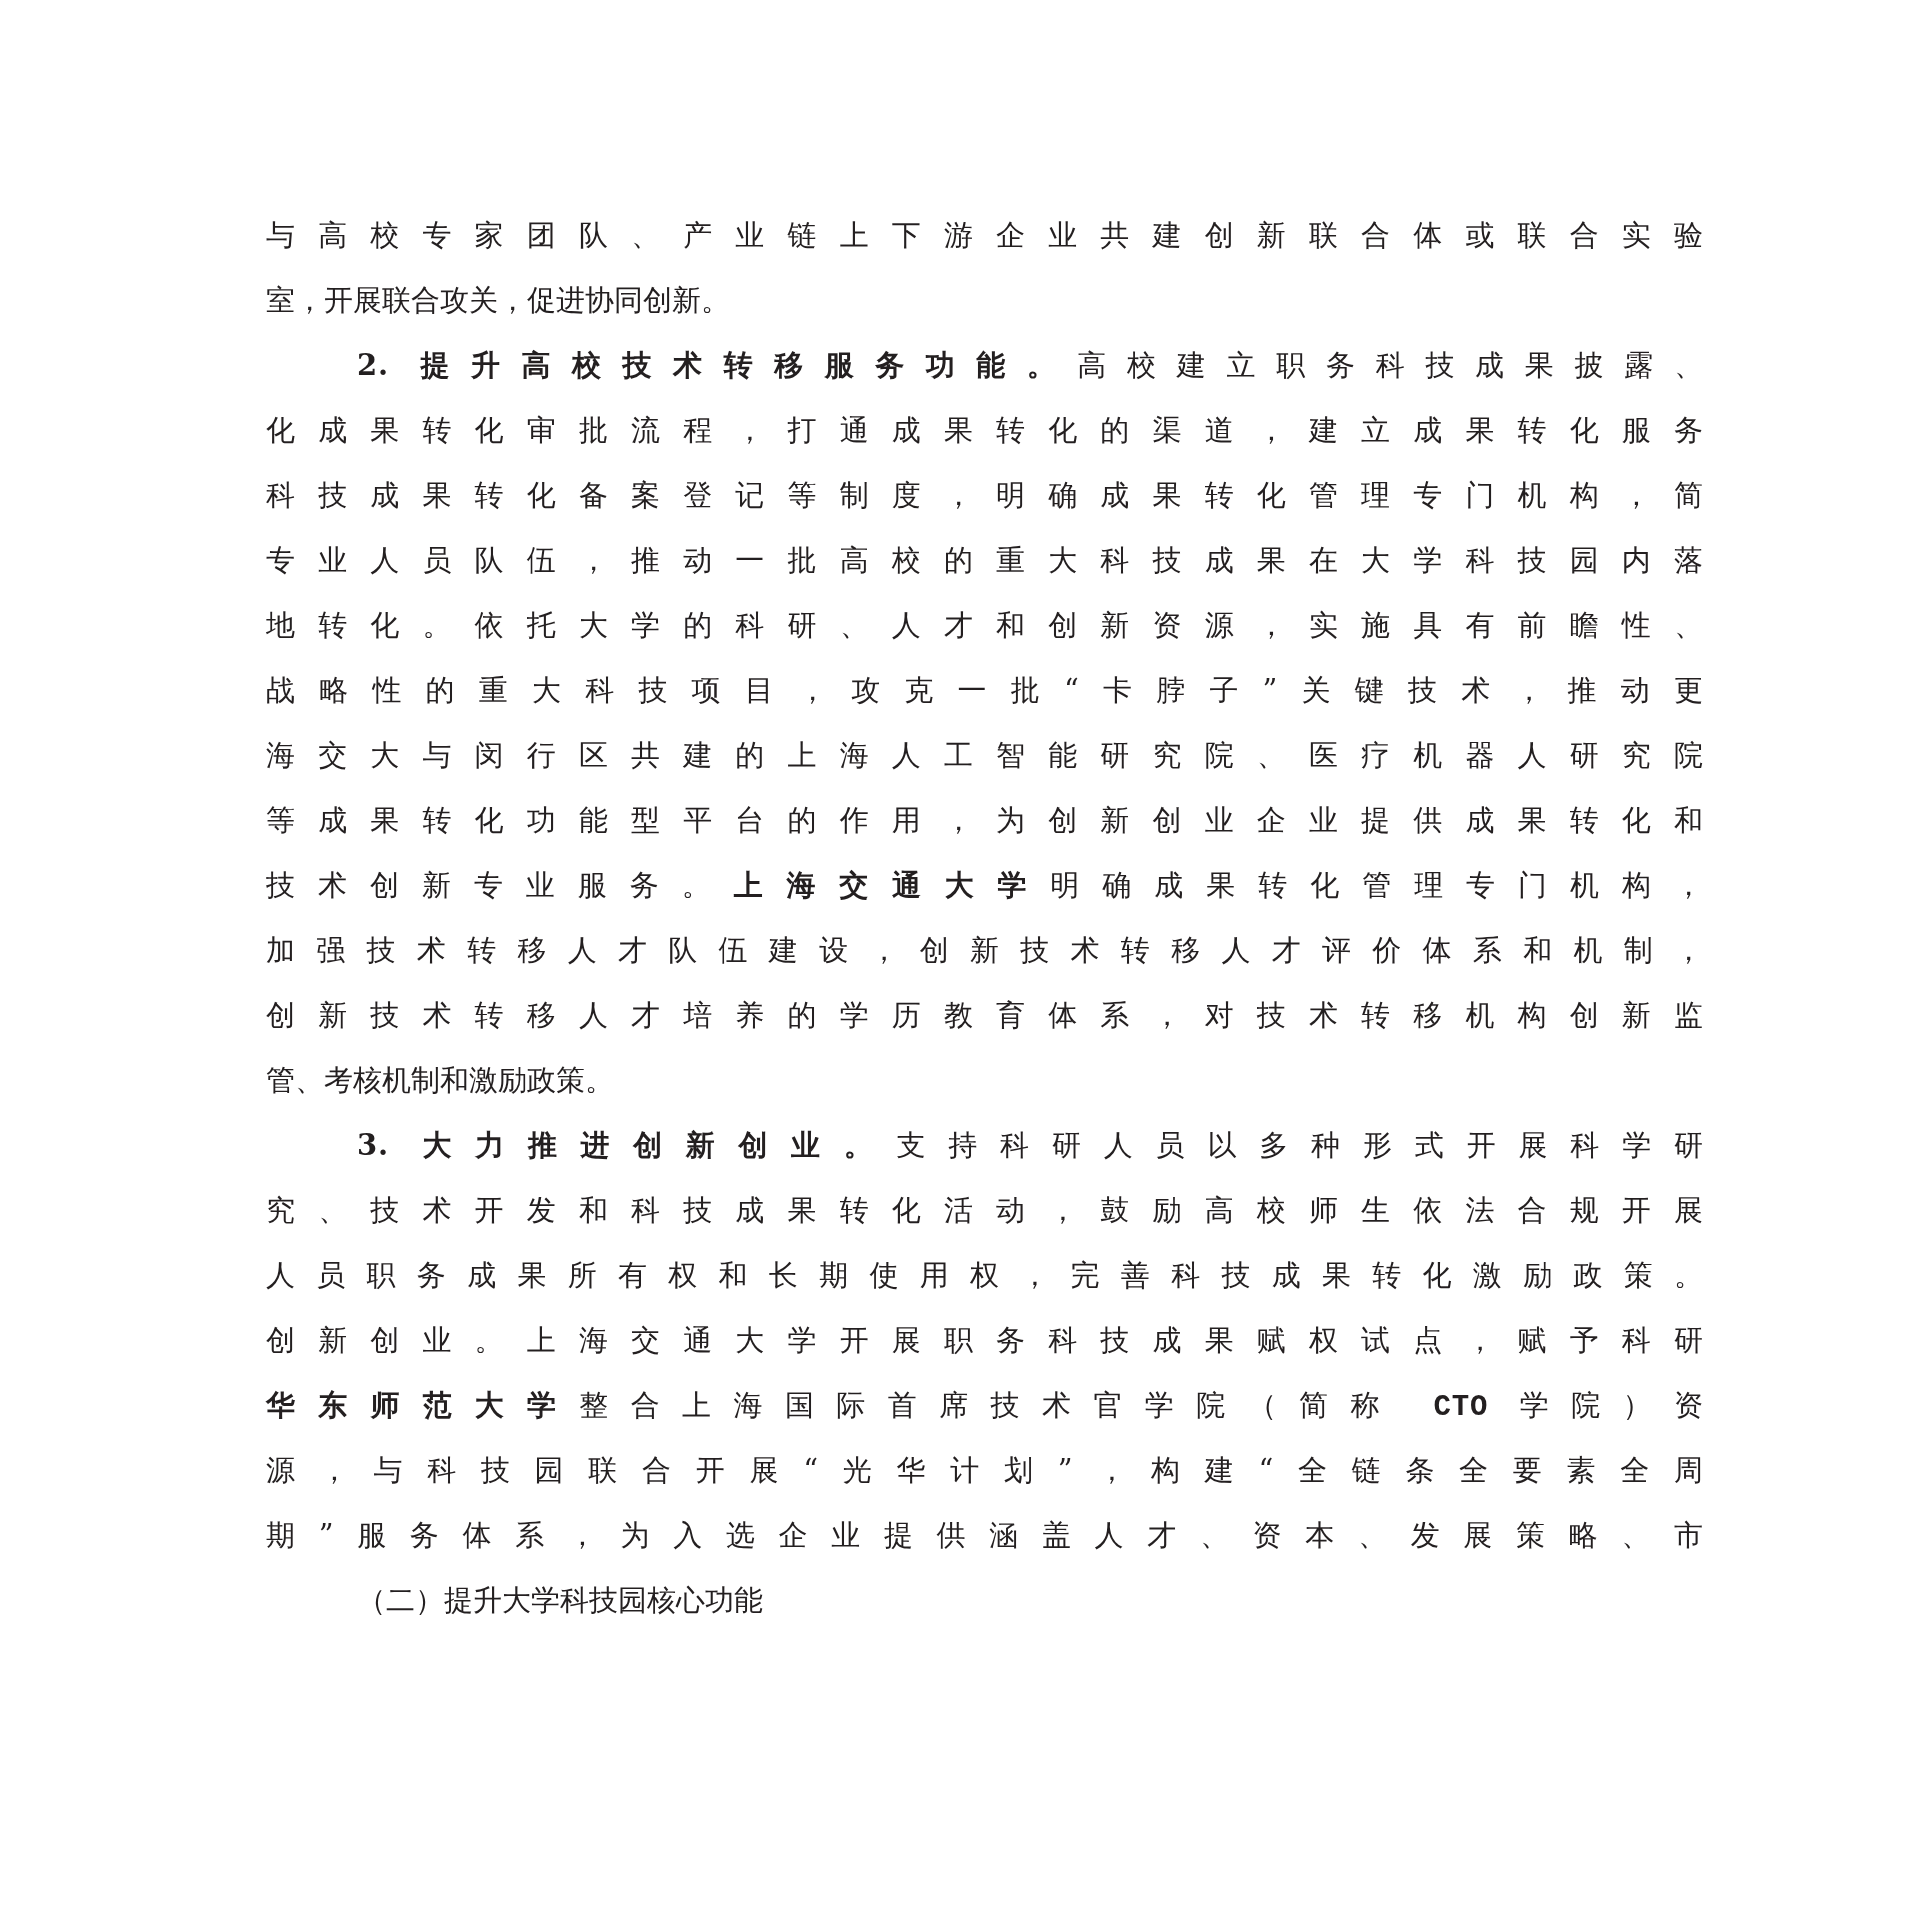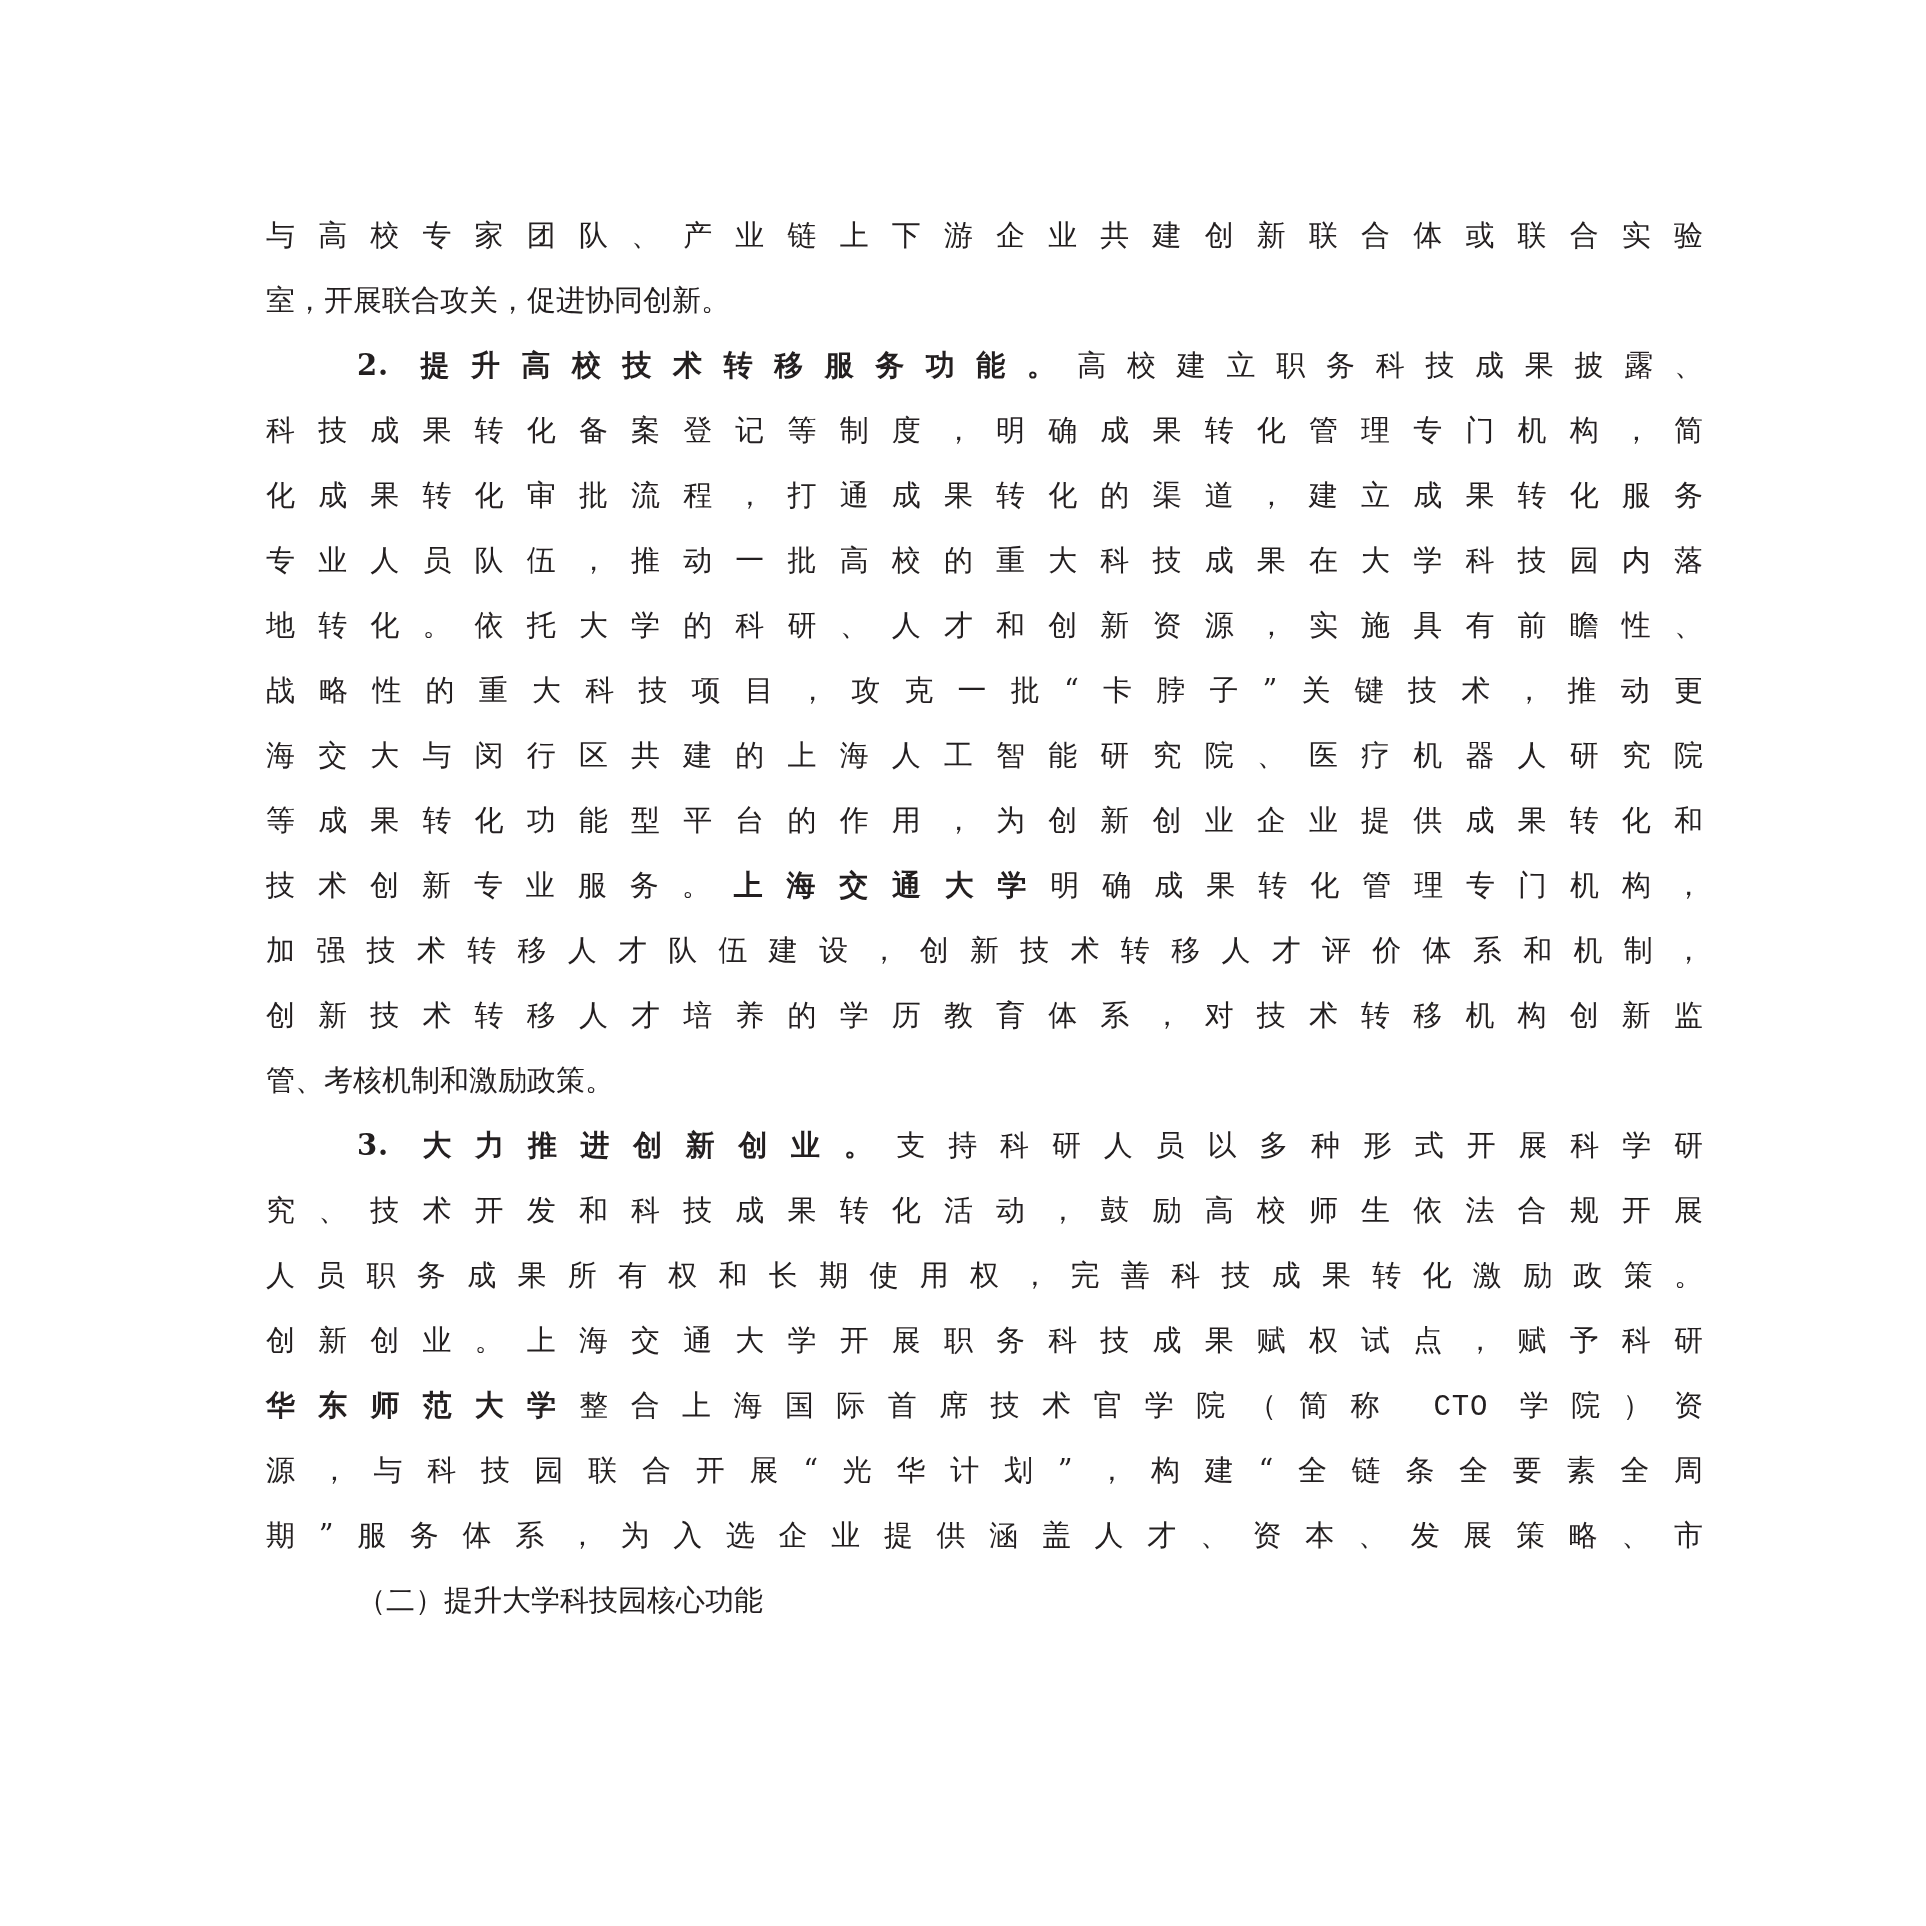--- a/index.html
+++ b/index.html
@@ -56,37 +56,37 @@
   .seg {
     font-family: "DejaVu Serif", "Liberation Serif", serif;
     font-weight: 400;
   }
   .seg.bold {
     font-weight: 700;
     letter-spacing: 0.8px;
   }
   .seg.latin {
     font-family: "Liberation Mono", "DejaVu Sans Mono", monospace;
-    font-weight: 400;
+    font-weight: 700;
     letter-spacing: 0.8px;
   }
 </style>
 </head>
 <body>
 
 <div class="page">
   <div class="doc-body" id="doc-body">
       <div class="para">
         <div class="line justify"><span class="seg">与高校专家团队、产业链上下游企业共建创新联合体或联合实验</span></div>
         <div class="line last"><span class="seg">室，开展联合攻关，促进协同创新。</span></div>
       </div>
       <div class="para">
         <div class="line justify indent"><span class="seg bold">2. 提升高校技术转移服务功能。</span><span class="seg">高校建立职务科技成果披露、</span></div>
+        <div class="line justify"><span class="seg">化成果转化审批流程，打通成果转化的渠道，建立成果转化服务</span></div>
         <div class="line justify"><span class="seg">科技成果转化备案登记等制度，明确成果转化管理专门机构，简</span></div>
-        <div class="line justify"><span class="seg">化成果转化审批流程，打通成果转化的渠道，建立成果转化服务</span></div>
         <div class="line justify"><span class="seg">专业人员队伍，推动一批高校的重大科技成果在大学科技园内落</span></div>
         <div class="line justify"><span class="seg">地转化。依托大学的科研、人才和创新资源，实施具有前瞻性、</span></div>
         <div class="line justify"><span class="seg">战略性的重大科技项目，攻克一批“卡脖子”关键技术，推动更</span></div>
         <div class="line justify"><span class="seg">海交大与闵行区共建的上海人工智能研究院、医疗机器人研究院</span></div>
         <div class="line justify"><span class="seg">等成果转化功能型平台的作用，为创新创业企业提供成果转化和</span></div>
         <div class="line justify"><span class="seg">技术创新专业服务。</span><span class="seg bold">上海交通大学</span><span class="seg">明确成果转化管理专门机构，</span></div>
         <div class="line justify"><span class="seg">加强技术转移人才队伍建设，创新技术转移人才评价体系和机制，</span></div>
         <div class="line justify"><span class="seg">创新技术转移人才培养的学历教育体系，对技术转移机构创新监</span></div>
         <div class="line last"><span class="seg">管、考核机制和激励政策。</span></div>
       </div>

